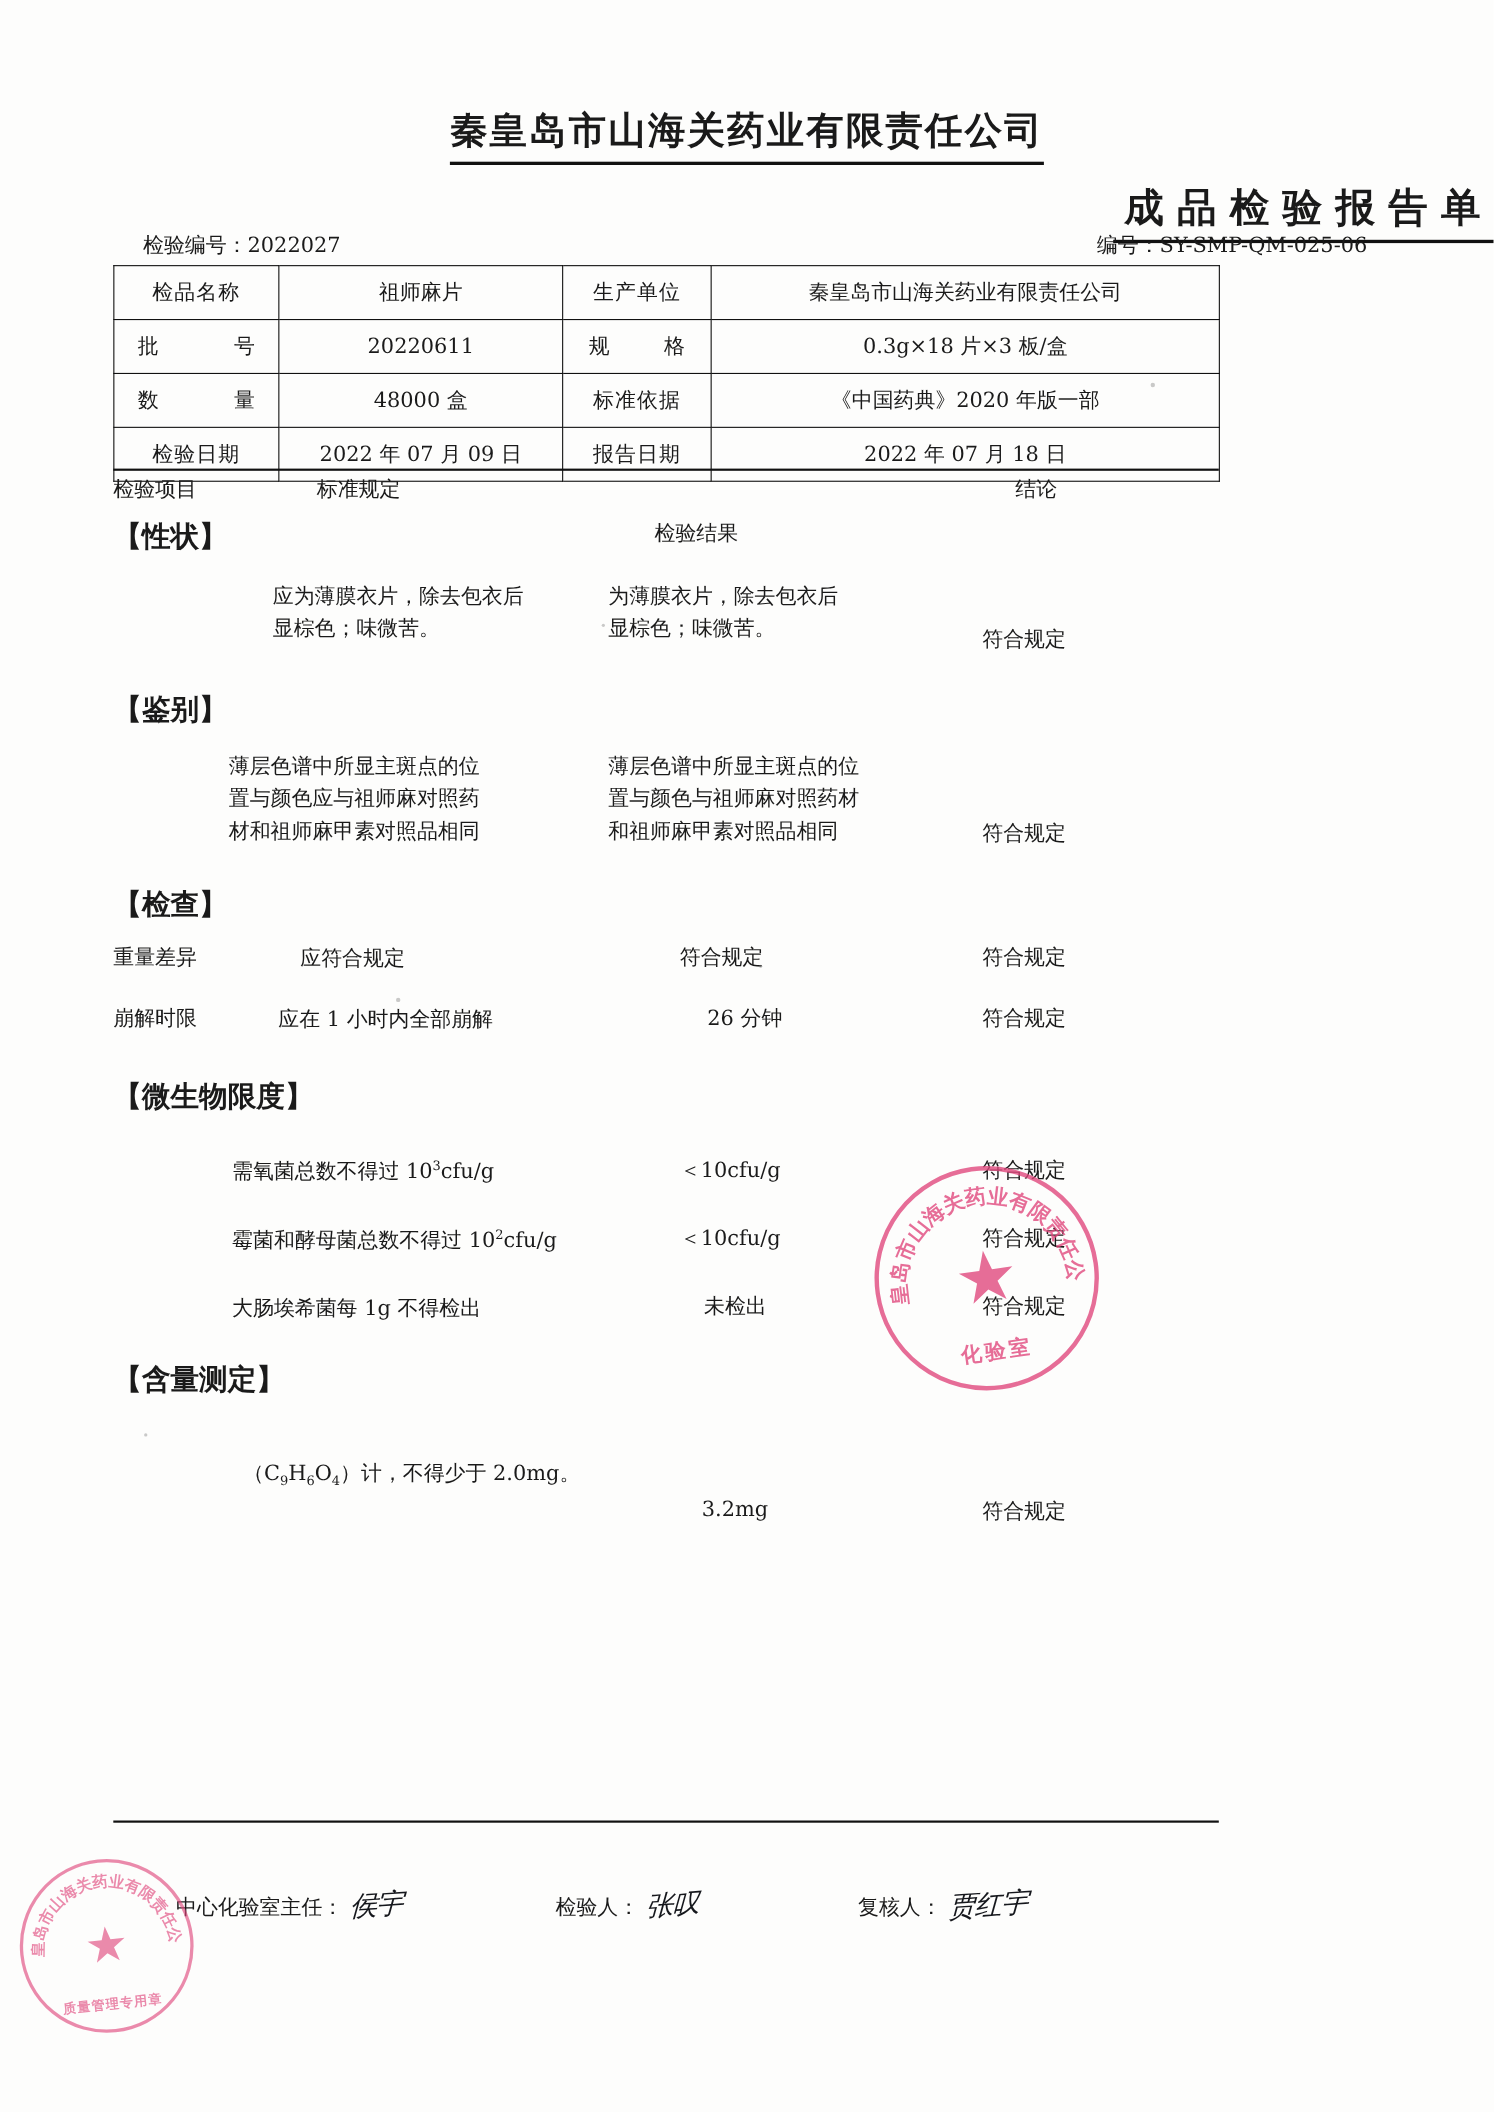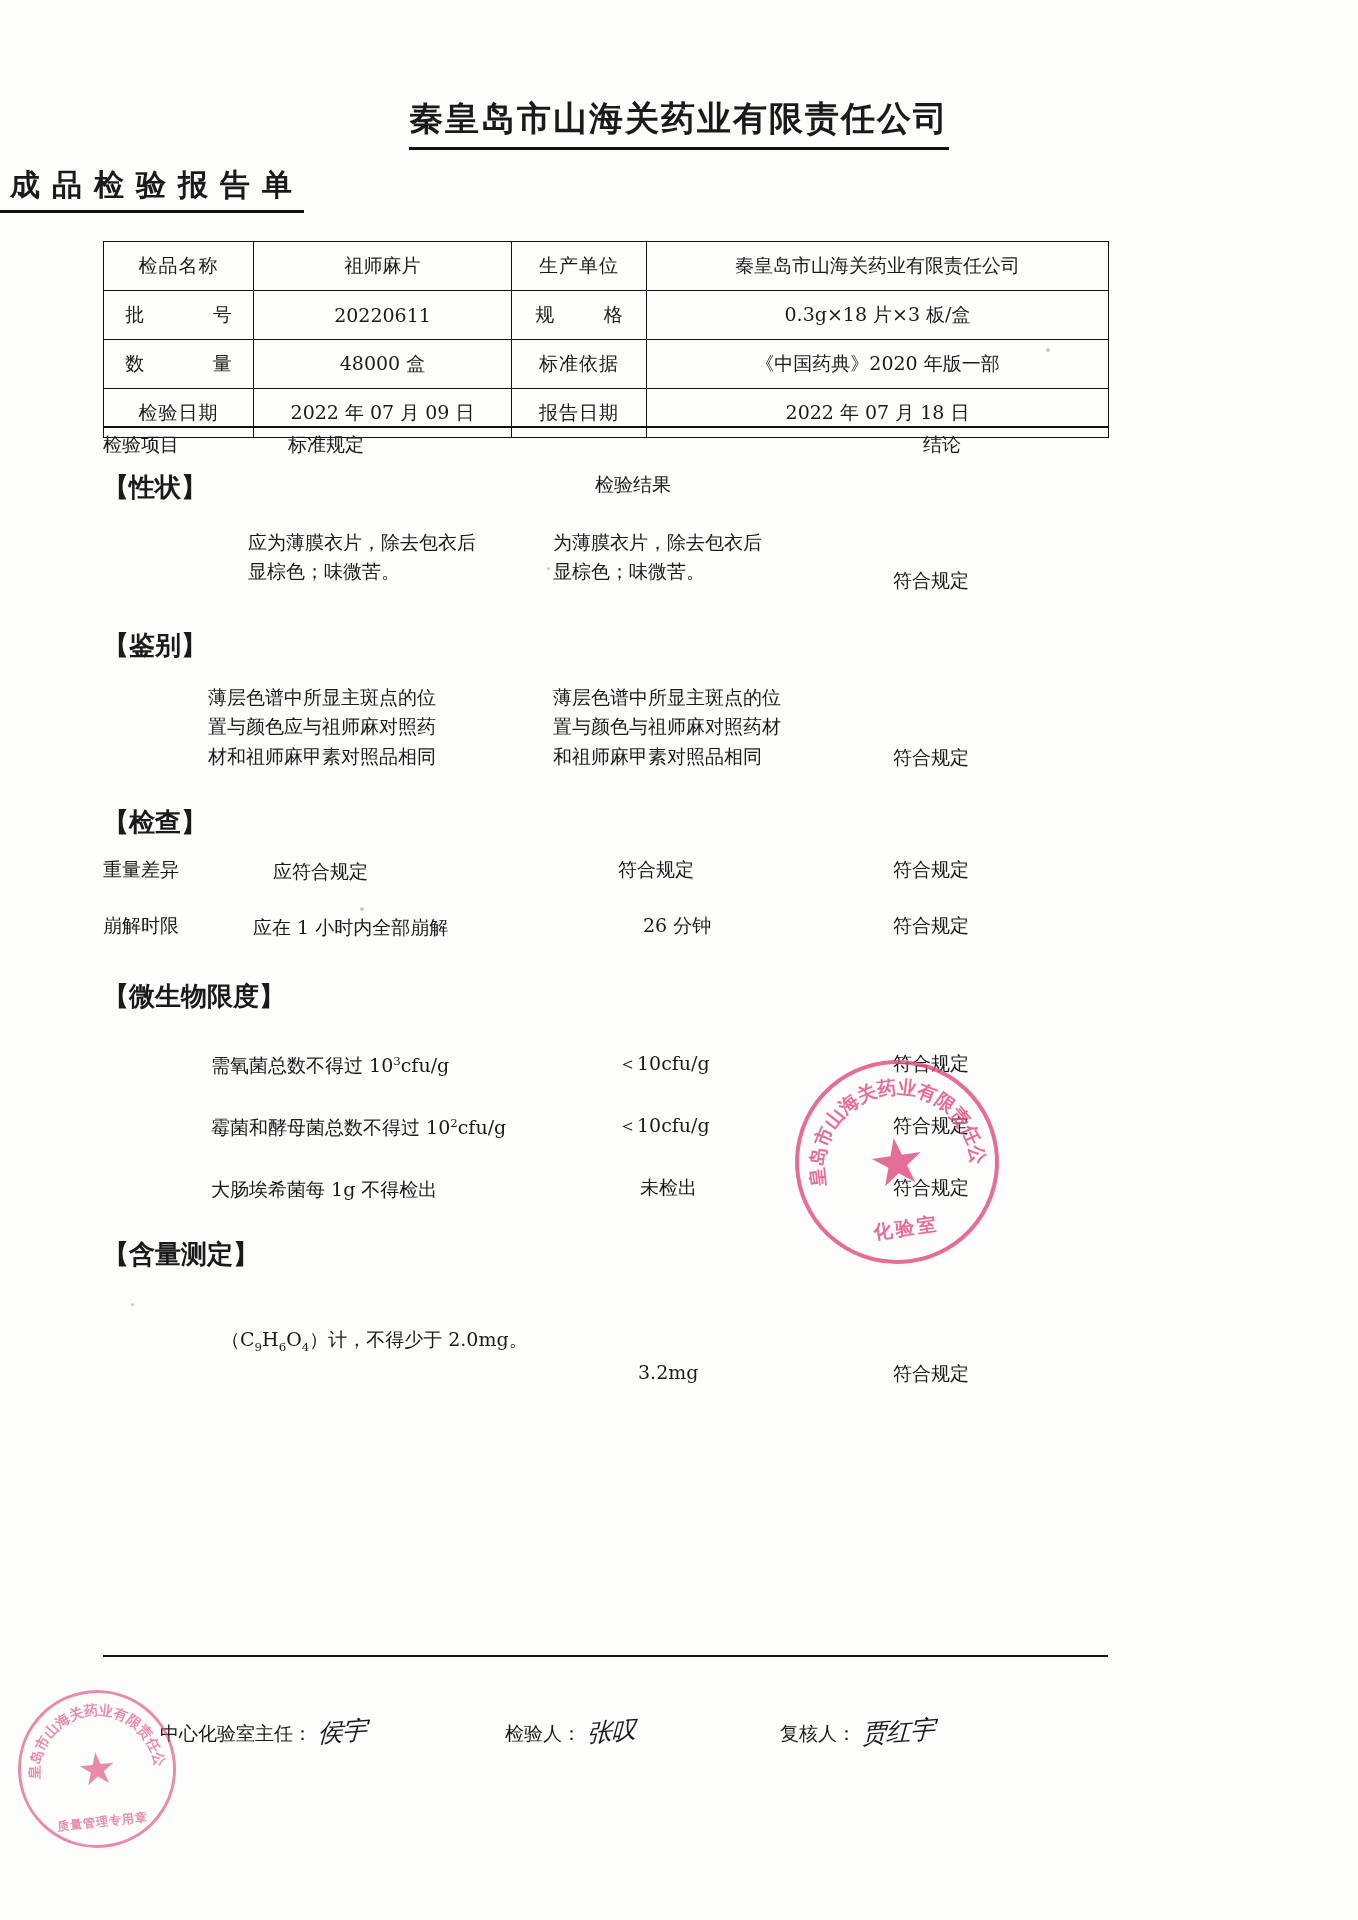--- a/index.html
+++ b/index.html
@@ -34,22 +34,22 @@
   .company-title span {
     display: inline-block;
     border-bottom: 3px solid #111;
     padding-bottom: 5px;
   }
   .doc-title {
     position: absolute;
     left: 0;
     top: 165px;
     width: 100%;
-    text-align: left;
-    font-size: 30px;
+    text-align: right;
+    font-size: 36px;
     font-weight: 700;
     letter-spacing: 12px;
     font-family: "DejaVu Serif", "Liberation Serif", serif;
   }
   .doc-title span {
     display: inline-block;
     border-bottom: 3px solid #111;
     padding-bottom: 4px;
     padding-left: 10px;
   }
@@ -251,20 +251,24 @@
 
 <div class="page">
 
   <div class="company-title">
     <span>秦皇岛市山海关药业有限责任公司</span>
   </div>
   <div class="doc-title">
     <span>成品检验报告单</span>
   </div>
 
+  <div class="meta-row">
+    <div>检验编号：2022027</div>
+    <div>编号：SY-SMP-QM-025-06</div>
+  </div>
 
   <table class="info-table">
     <colgroup>
       <col style="width:150px">
         <col style="width:258px">
       <col style="width:135px">
         <col style="width:462px">
     </colgroup>
     <tbody>
       <tr>

